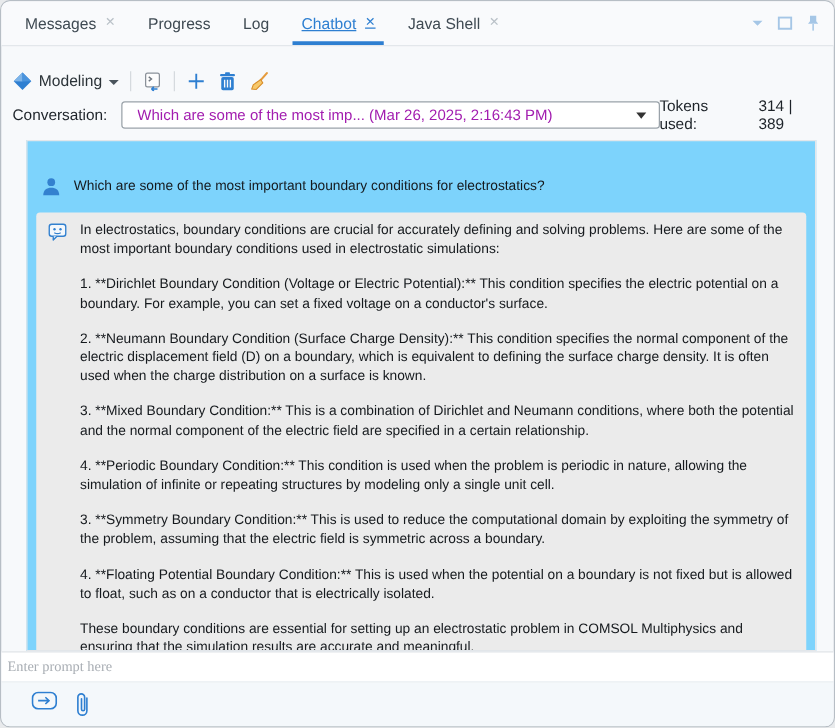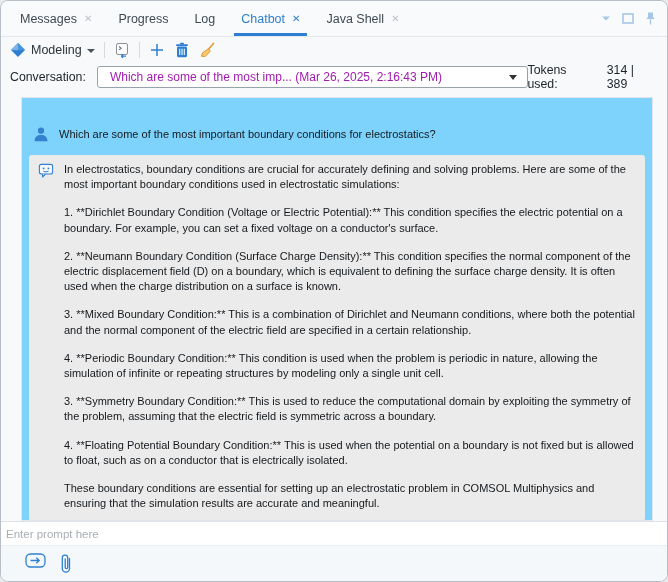--- a/index.html
+++ b/index.html
@@ -5,27 +5,27 @@
   html,body{margin:0;padding:0;background:#e8eaec;font-family:"Liberation Sans",sans-serif;}
   *{box-sizing:border-box;}
   .window{
     width:668px;height:582px;background:#f7f9fb;border:1px solid #b7bec5;
     border-radius:8px;overflow:hidden;display:flex;flex-direction:column;position:relative;
   }
   
   .tabbar{height:36px;display:flex;align-items:stretch;padding-left:6px;border-bottom:1px solid #e3e7eb;background:#f9fafc;flex:0 0 auto;}
   .tab{display:flex;align-items:center;gap:7px;padding:0 13px;font-size:12.5px;color:#3f4a53;cursor:default;position:relative;}
   .tab .tab-close{font-size:10px;color:#b9c0c7;line-height:1;}
-  .tab.active{color:#2e7fd1;}
+  .tab.active{color:#2e7fd1;text-decoration:underline;}
   .tab.active .tab-close{color:#2e7fd1;}
   .tab.active::after{content:"";position:absolute;left:6px;right:6px;bottom:0;height:3px;background:#2e7fd1;}
   .win-controls{margin-left:auto;display:flex;align-items:center;gap:11px;padding-right:11px;}
   .win-controls svg{display:block;}
   
-  .toolbar{height:26px;display:flex;align-items:center;gap:9px;padding-left:9px;flex:0 0 auto;}
+  .toolbar{height:26px;display:flex;align-items:center;gap:9px;padding-left:9px;flex:0 0 auto;margin-top:15px;}
   .tool-btn{display:flex;align-items:center;gap:5px;font-size:12.5px;color:#2b3338;}
   .tool-sep{width:1px;height:16px;background:#d5dade;}
   .icon16{width:16px;height:16px;display:block;}
   .caret-dn{width:0;height:0;border-left:4px solid transparent;border-right:4px solid transparent;border-top:4px solid #4a545c;margin-top:1px;}
   
   .convrow{height:30px;display:flex;align-items:center;padding:0 10px 2px 9px;font-size:12.3px;color:#1d2329;flex:0 0 auto;}
   .conv-label{margin-right:11px;}
   .conv-select{width:437px;height:22px;background:#fff;border:1px solid #9aa2a9;border-radius:3px;
     display:flex;align-items:center;padding:0 10px 0 12px;font-size:12px;color:#a21caf;}
   .conv-select .conv-text{flex:1;white-space:nowrap;overflow:hidden;}
@@ -35,21 +35,21 @@
   .chat{flex:1 1 auto;margin:4px 14px 0 20px;background:#7dd3fc;border:1px solid #e2e6ea;
     padding:28px 7px 0 7px;overflow:hidden;}
   .msg-user{display:flex;gap:10px;align-items:flex-start;padding-left:4px;font-size:11px;color:#15191d;}
   .msg-user .txt{padding-top:2px;}
   .msg-bot{margin-top:13px;background:#ebebeb;border-radius:3px;padding:7px 9px 10px 9px;display:flex;gap:10px;align-items:flex-start;}
   .bot-paras{flex:1;font-size:11px;line-height:15.2px;color:#15191d;}
   .bot-paras p{margin:0 0 13px 0;}
   .bot-paras p:last-child{margin-bottom:0;}
   
   .promptrow{flex:0 0 24px;background:#fff;border-top:1px solid #dfe3e8;display:flex;align-items:center;}
-  .promptrow input{flex:1;border:none;outline:none;height:100%;padding:0 6px 0 5px;font-family:Liberation Sans, sans-serif;font-size:11.5px;color:#1d2329;background:transparent;}
+  .promptrow input{flex:1;border:none;outline:none;height:100%;padding:0 6px 0 5px;font-family:Liberation Serif, serif;font-size:11.5px;color:#1d2329;background:transparent;}
   .promptrow input::placeholder{color:#a9aeb4;}
   .footer{flex:0 0 36px;background:#f4f8fb;border-top:1px solid #eceff2;display:flex;align-items:flex-start;gap:13px;padding:7px 0 0 24px;}
 </style>
 </head>
 <body>
 
 <div class="window">
 
   <div class="tabbar">
     <div class="tab">

